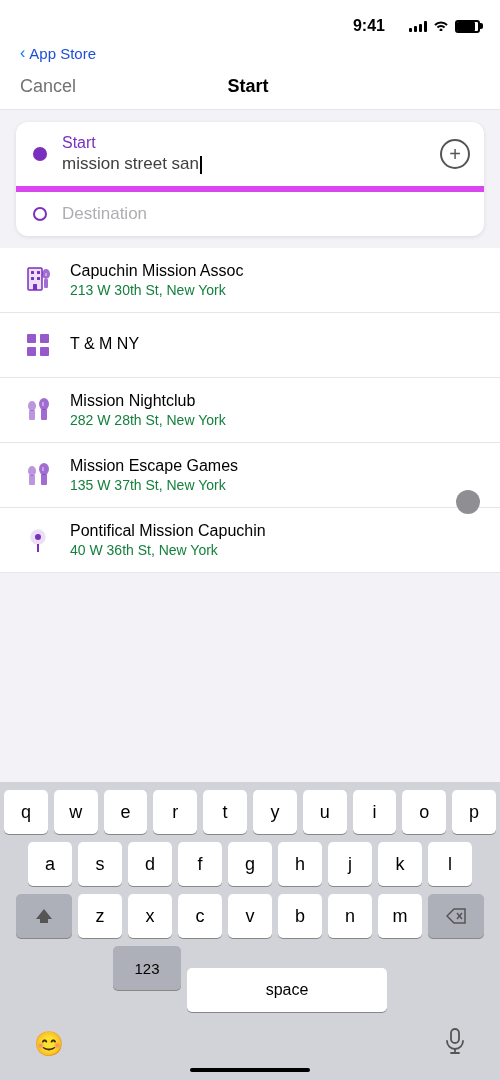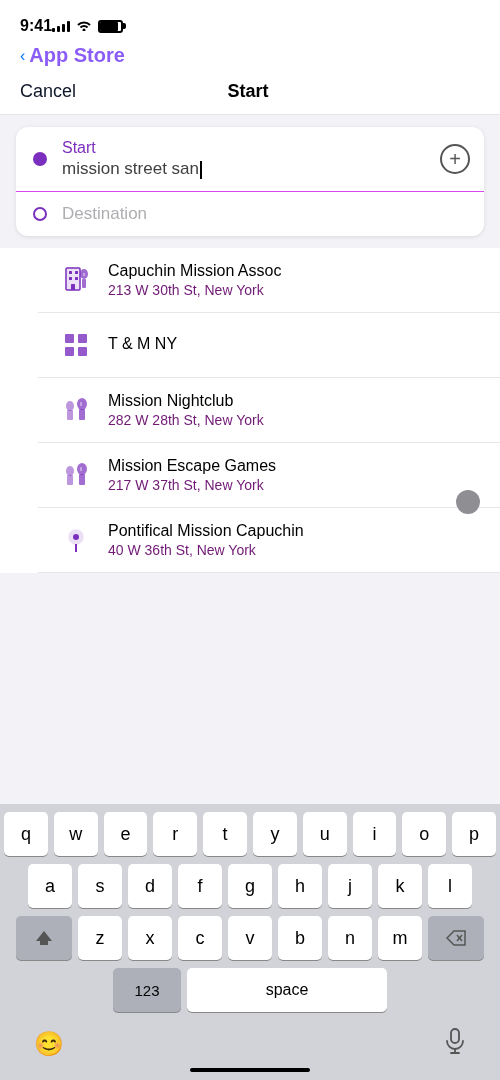--- a/index.html
+++ b/index.html
@@ -10,24 +10,25 @@
       font-family: -apple-system, 'Helvetica Neue', Arial, sans-serif;
       background: #f2f2f7;
       overflow: hidden;
       position: relative;
     }
 
     
     .status-bar {
       background: #fff;
       display: flex;
-      justify-content: flex-start;
+      justify-content: flex-end;
       align-items: center;
       padding: 12px 20px 4px;
       height: 44px;
+      gap: 24px;
     }
     .status-time {
       font-size: 16px;
       font-weight: 600;
       color: #000;
     }
     .status-icons {
       display: flex;
       align-items: center;
       gap: 6px;
@@ -77,21 +78,21 @@
     .nav-bar {
       background: #fff;
       display: flex;
       justify-content: space-between;
       align-items: center;
       padding: 8px 20px 12px;
       border-bottom: 1px solid #e5e5ea;
     }
     .nav-cancel {
       font-size: 18px;
-      color: #0f172a;
+      color: #737373;
       cursor: pointer;
     }
     .nav-title {
       font-size: 18px;
       font-weight: 700;
       color: #000;
     }
     .nav-spacer {
       width: 60px;
     }
@@ -104,21 +105,21 @@
       box-shadow: 0 1px 4px rgba(0,0,0,0.1);
       overflow: hidden;
     }
     .search-field {
       display: flex;
       align-items: center;
       padding: 12px 14px;
       position: relative;
     }
     .search-field + .search-field {
-      border-top: 1px solid #d946ef;
+      border-top: 6px solid #d946ef;
     }
     .field-icon {
       width: 20px;
       height: 20px;
       margin-right: 12px;
       flex-shrink: 0;
       display: flex;
       align-items: center;
       justify-content: center;
     }
@@ -180,21 +181,20 @@
       background: #fff;
       margin: 0 0 0 0;
     }
     .result-item {
       display: flex;
       align-items: center;
       padding: 14px 20px;
       border-bottom: 1px solid #e5e5ea;
       background: #fff;
       cursor: pointer;
-      margin-left: 38px;
     }
     .result-item:last-child {
       border-bottom: none;
     }
     .result-icon {
       width: 36px;
       height: 36px;
       margin-right: 14px;
       flex-shrink: 0;
       display: flex;
@@ -205,21 +205,21 @@
       flex: 1;
     }
     .result-name {
       font-size: 16px;
       font-weight: 500;
       color: #000;
       margin-bottom: 2px;
     }
     .result-address {
       font-size: 14px;
-      color: #701a75;
+      color: #15803d;
     }
     .scroll-indicator {
       position: absolute;
       right: 20px;
       top: 490px;
       width: 24px;
       height: 24px;
       border-radius: 50%;
       background: #8e8e93;
     }
@@ -272,20 +272,21 @@
     }
     .key-123 {
       flex: 1.5;
       max-width: 68px;
       font-size: 15px;
     }
     .key-space {
       flex: 4;
       max-width: 200px;
       font-size: 16px;
+      margin-top: 22px;
     }
     .key-search {
       background: #2979ff;
       color: #fff;
       flex: 1.6;
       max-width: 88px;
       font-size: 16px;
     }
     .bottom-bar {
       background: #d1d3d9;
@@ -329,21 +330,21 @@
       </svg>
     </span>
     <div class="battery-icon">
       <div class="battery-fill"></div>
     </div>
   </div>
 </div>
 
 <div style="background:#fff; padding: 0 20px 6px; display:flex; align-items:center;">
   <span style="color:#007aff; font-size:16px; margin-right:4px;">‹</span>
-  <span style="color:#8b5cf6; font-size:20px;font-weight:bold;">App Store</span>
+  <span style="color:#1d4ed8; font-size:15px;">App Store</span>
 </div>
 
 <div class="nav-bar">
   <span class="nav-cancel">Cancel</span>
   <span class="nav-title">Start</span>
   <div class="nav-spacer"></div>
 </div>
 
 <div class="search-card">
 
@@ -427,21 +428,21 @@
       <svg viewBox="0 0 28 28" width="28" height="28" fill="none">
         <ellipse cx="20" cy="8" rx="5" ry="6" fill="#7b2fbe" opacity="0.7"></ellipse>
         <rect x="17" y="13" width="6" height="11" rx="1" fill="#7b2fbe" opacity="0.7"></rect>
         <rect x="18" y="6" width="2" height="4" rx="0.5" fill="#fff" opacity="0.4"></rect>
         <ellipse cx="8" cy="10" rx="4" ry="5" fill="#7b2fbe" opacity="0.5"></ellipse>
         <rect x="5" y="14" width="6" height="10" rx="1" fill="#7b2fbe" opacity="0.5"></rect>
       </svg>
     </div>
     <div class="result-text">
       <div class="result-name">Mission Escape Games</div>
-      <div class="result-address">217 W 37th St, New York</div>
+      <div class="result-address">135 W 37th St, New York</div>
     </div>
   </div>
 
   <div class="result-item" style="border-bottom: 1px solid #e5e5ea;">
     <div class="result-icon icon-pin">
       <svg viewBox="0 0 28 28" width="28" height="28" fill="none">
         <circle cx="14" cy="11" r="7" fill="#7b2fbe" opacity="0.15" stroke="#7b2fbe" stroke-width="1.5"></circle>
         <circle cx="14" cy="11" r="3" fill="#7b2fbe"></circle>
         <path d="M14 18 L14 26" stroke="#7b2fbe" stroke-width="2"></path>
       </svg>

